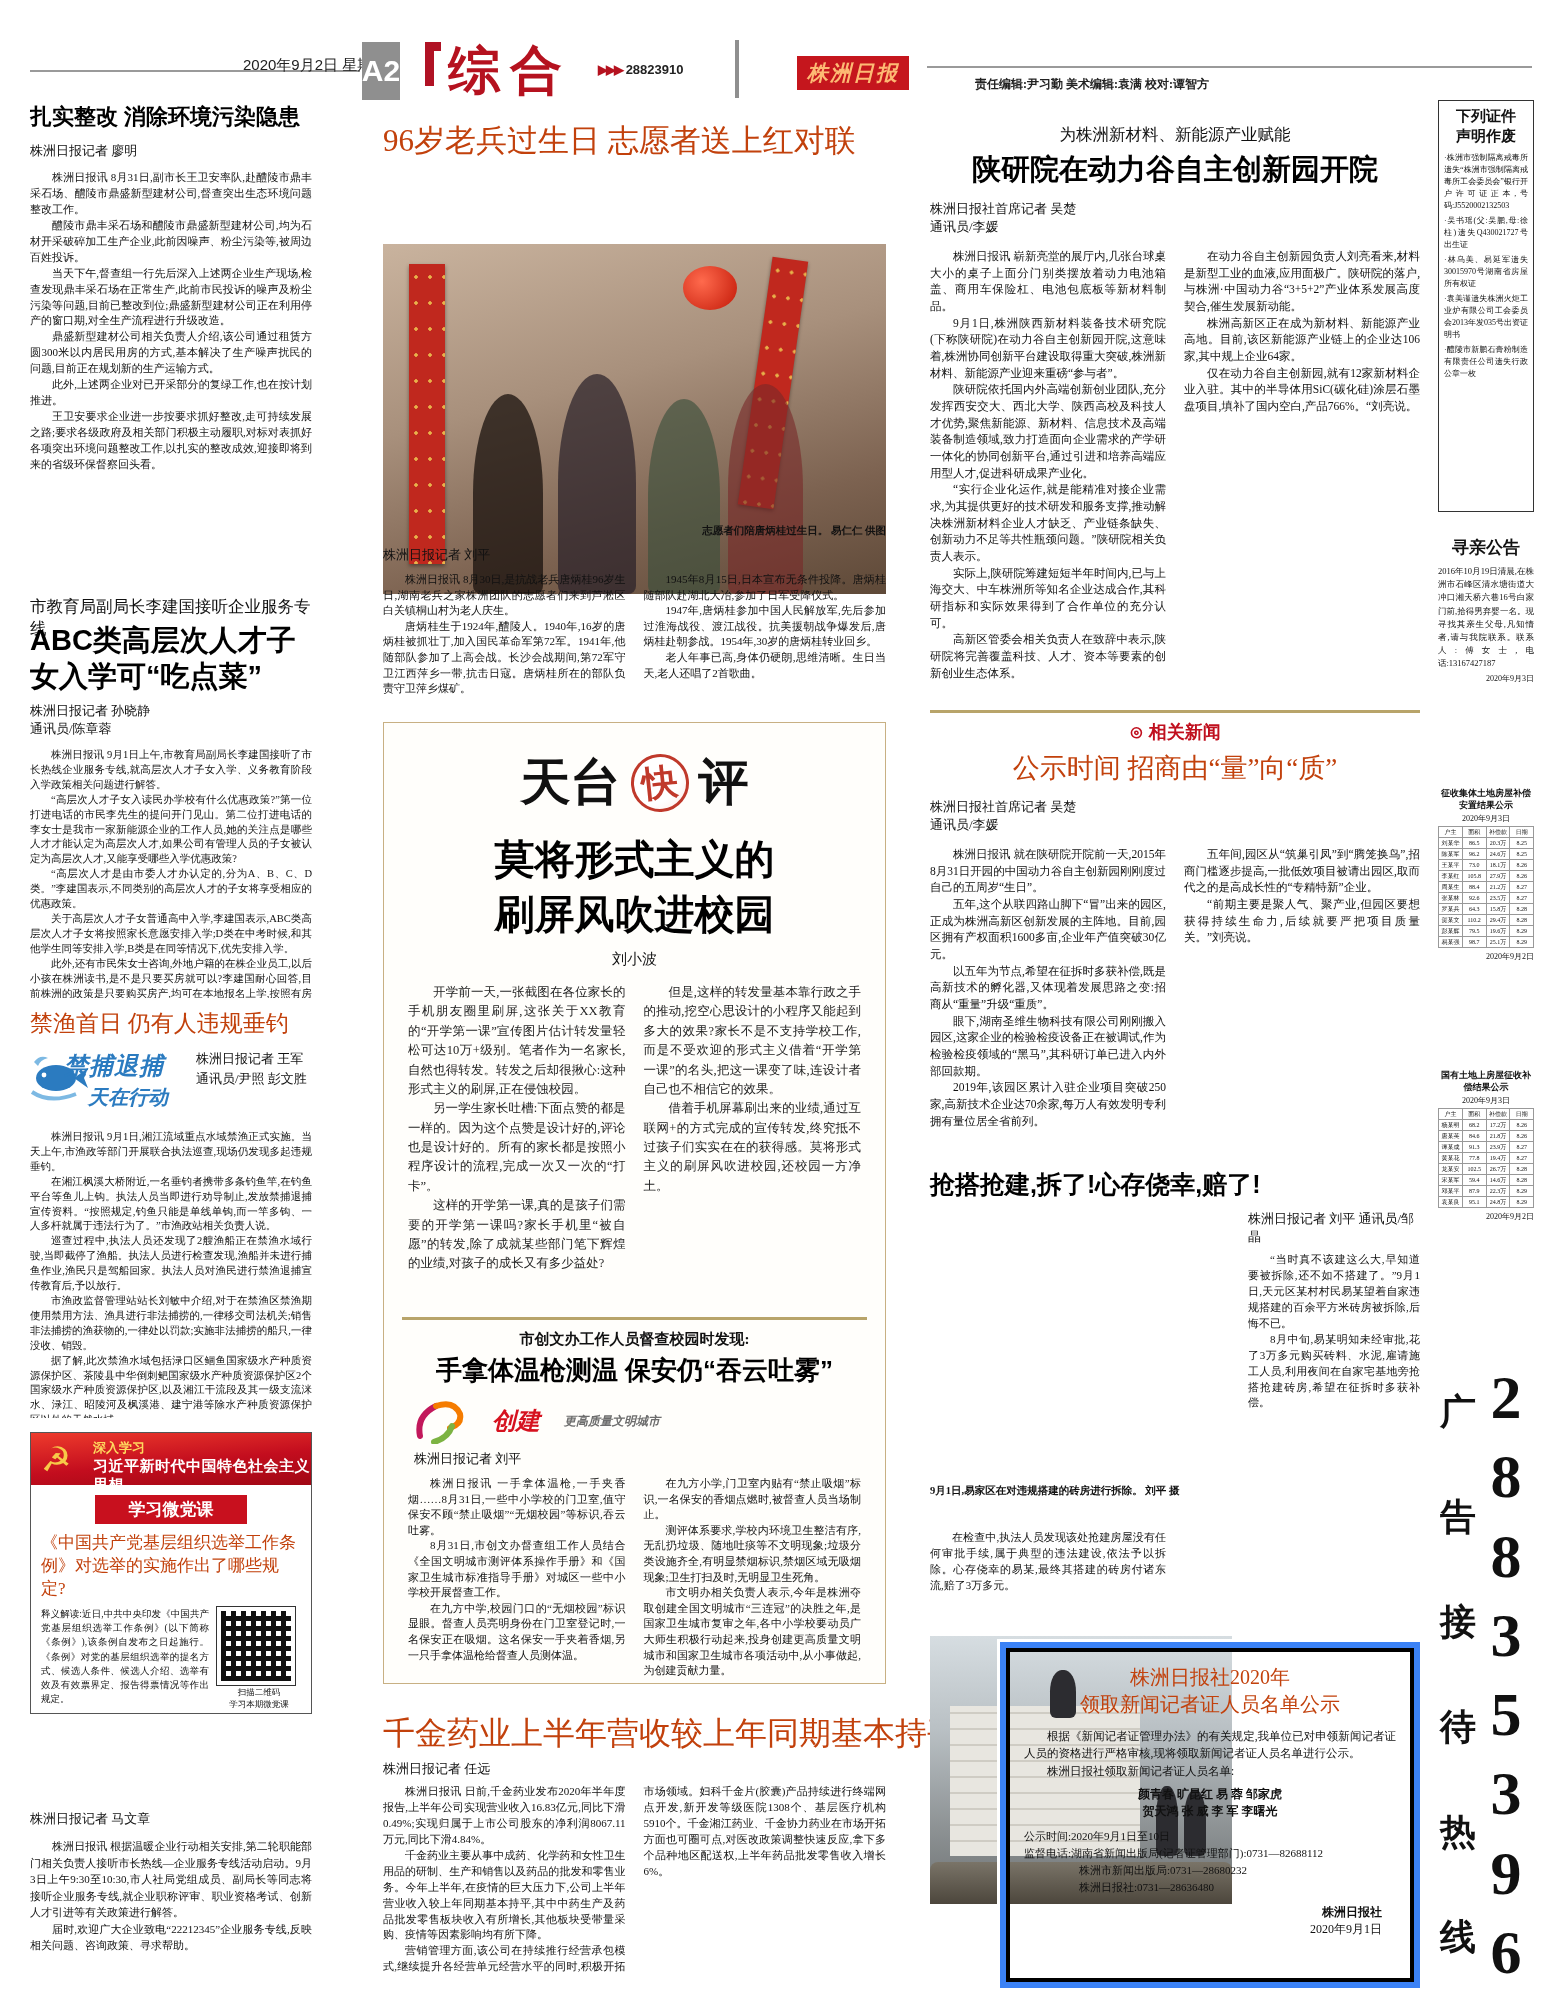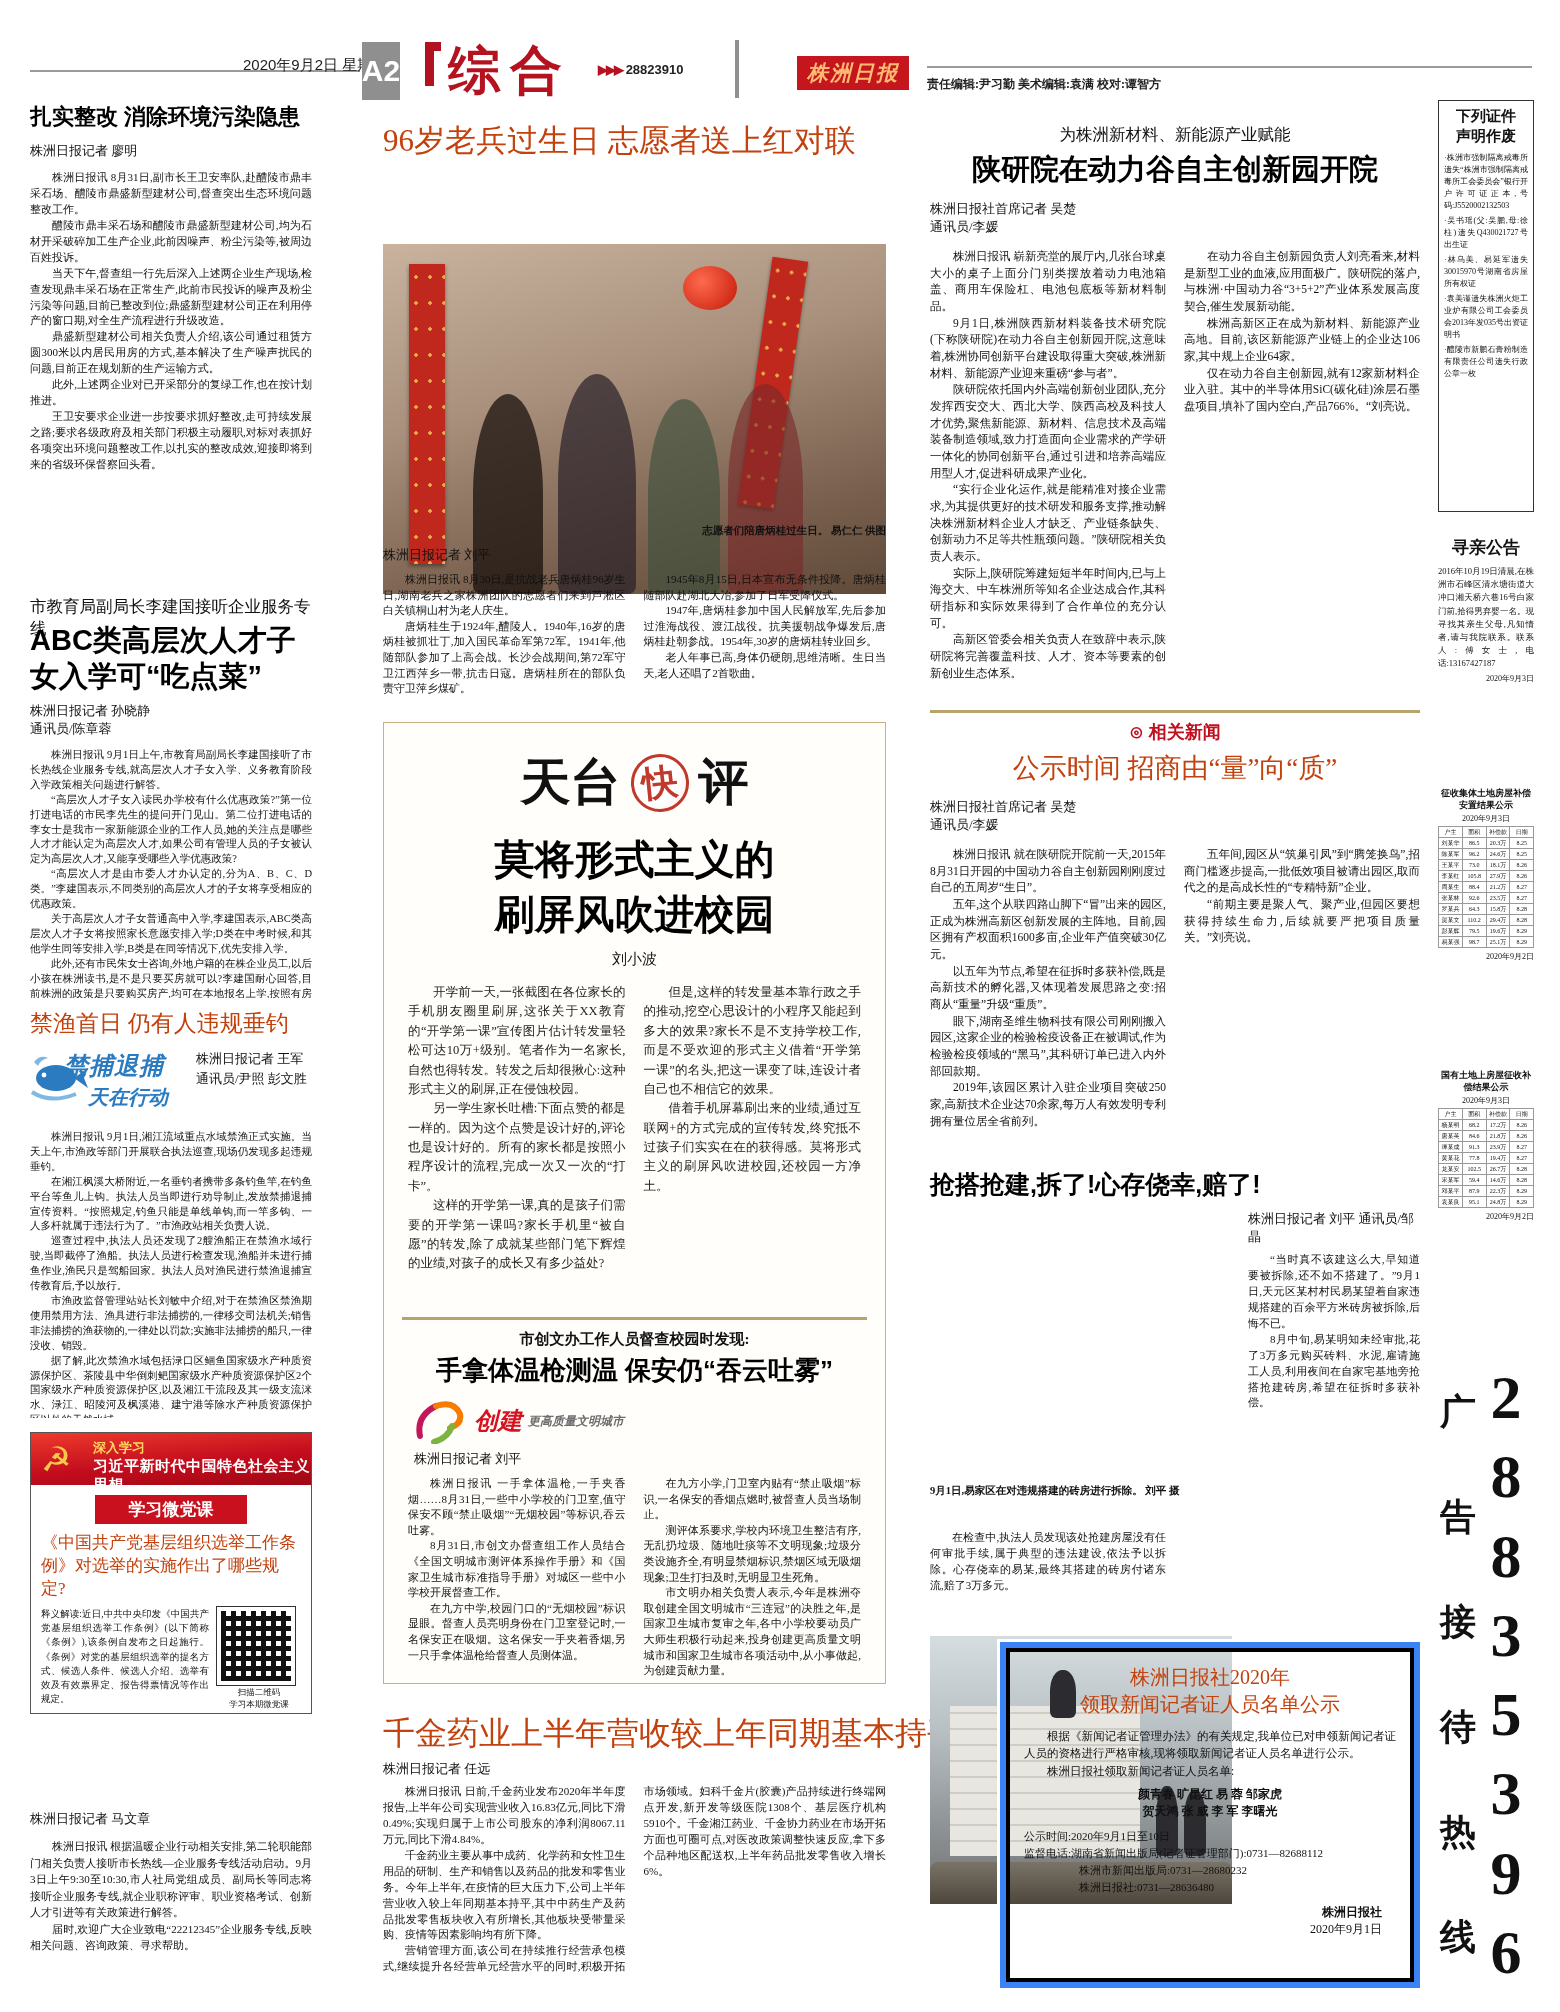--- a/index.html
+++ b/index.html
@@ -14,21 +14,21 @@
   .date { font-family:"Liberation Sans",sans-serif; font-size:15px; color:#222; }
   .pageno { position:absolute; background:#8f8f8f; color:#fff; font-family:"Liberation Sans",sans-serif;
             font-size:30px; font-weight:bold; width:38px; height:58px; display:flex; align-items:center; justify-content:center; }
   .bracket { position:absolute; width:16px; height:44px; border-left:9px solid #b01224; border-top:9px solid #b01224; }
   .secname { position:absolute; color:#b5121f; font-size:52px; font-weight:bold; font-family:"Liberation Sans",sans-serif; letter-spacing:10px; }
   .secphone { position:absolute; font-family:"Liberation Sans",sans-serif; font-size:13px; font-weight:bold; color:#222;padding-left:8px; }
   .secphone .arr { color:#b5121f; letter-spacing:-2px; }
   .vdiv { position:absolute; width:4px; background:#8f8f8f; }
   .masthead { position:absolute; background:#c5161d; color:#fdba74; width:112px; height:34px; display:flex; align-items:center; justify-content:center;
               font-size:21px; font-weight:bold; font-style:italic; letter-spacing:2px; }
-  .credits { position:absolute; font-size:12px; font-weight:bold; color:#222; }
+  .credits { position:absolute; font-size:12px; font-weight:bold; color:#222;margin-left:48px; }
 
   
   .h-sans { font-family:"Liberation Sans",sans-serif; font-weight:bold; color:#000; }
   .h-serif { font-family:"Liberation Serif",serif; font-weight:normal; color:#c2410c; }
   .byline { font-size:13px; color:#111; }
   .body { text-align:justify; overflow:hidden; }
   .body p { text-indent:2em; }
   .kicker { font-weight:bold; }
   .cols2 { column-count:2; column-gap:18px; column-fill:auto; }
 
@@ -53,21 +53,21 @@
 
   
   .tt-box { border:1px solid #c8b083; background:#fffefb; }
   .tt-brand { display:flex; align-items:center; justify-content:center; gap:10px; }
   .tt-zi { font-size:50px; font-weight:bold; font-family:"Liberation Serif",serif; }
   .seal { width:58px; height:58px; border:3px solid #c0392b; border-radius:50%; color:#c0392b; display:flex; align-items:center; justify-content:center;
           font-size:36px; font-weight:bold; transform:rotate(-6deg); background:radial-gradient(circle at 30% 30%, #fff 60%, #fbe9e4); }
   .essay { font-size:12.5px; line-height:1.55; color:#222; }
 
   
-  .cj { display:flex; align-items:center; gap:6px; }
+  .cj { display:flex; align-items:center; gap:24px; }
   .cj .t1 { color:#d6121f; font-weight:bold; font-style:italic; font-size:24px; font-family:"Liberation Sans",sans-serif; }
   .cj .t2 { color:#6d6d6d; font-weight:bold; font-style:italic; font-size:12px; }
 
   .tan-rule { border-top:3px solid #b8a46a; }
   .rel-news { color:#c00f1e; font-weight:bold; font-size:18px; font-family:"Liberation Sans",sans-serif; }
 
   
   .photo { position:relative; overflow:hidden; background:#999; }
   .ph1 { background:linear-gradient(165deg,#c9b39e 0%,#a8907c 40%,#7c6250 75%,#5e4938 100%); }
   .ph1 .strip { position:absolute; width:36px; background:#c0281e; box-shadow:0 2px 4px rgba(0,0,0,.4);

